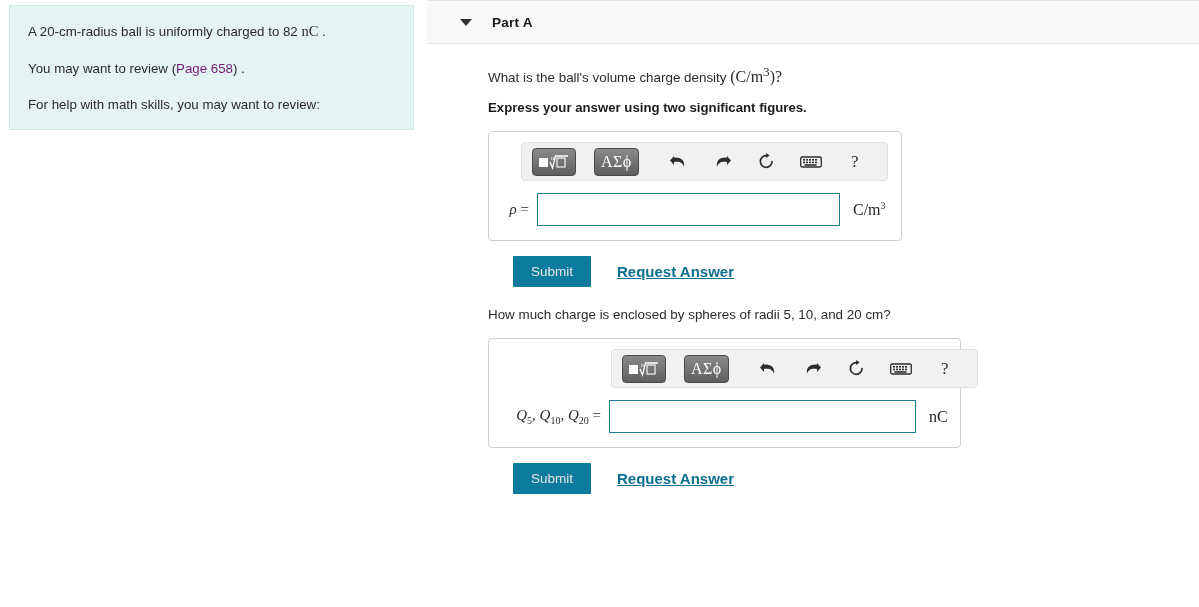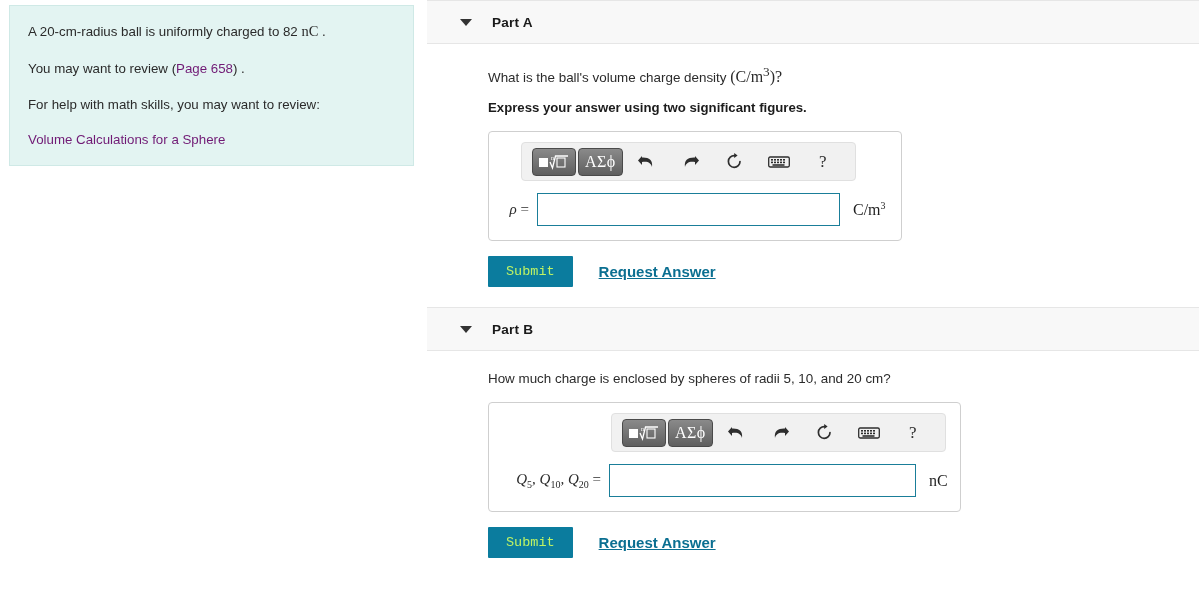--- a/index.html
+++ b/index.html
@@ -106,21 +106,21 @@
   .toolbar.b { margin-left: 110px; }
 
   .tb-btn {
     background: linear-gradient(#8a8a8a, #5f5f5f);
     border: 1px solid #4a4a4a;
     border-radius: 4px;
     height: 28px;
     min-width: 42px;
     display: flex; align-items: center; justify-content: center;
     color: #fff;
-    margin-right: 2px;
+    margin-right: 18px;
     cursor: pointer;
     padding: 0 6px;
   }
   .tb-btn.greek {
     font-family: "Liberation Serif", serif;
     font-size: 16px;
     letter-spacing: 0.5px;
   }
   .tb-icon {
     width: 34px; height: 28px;
@@ -171,27 +171,28 @@
   }
   .unit sup { font-size: 10px; }
 
   
   .submit-row {
     display: flex; align-items: center;
     margin-top: 15px;
   }
   .submit-btn {
     background: #0b7c9e;
-    color: #bef264;
+    color: #e5e5e5;
     border: none;
     font-size: 13.5px;
-    font-family: Liberation Mono, monospace;
+    font-family: Liberation Sans, sans-serif;
     padding: 8px 18px;
     cursor: pointer;
     border-radius: 1px;
+    margin-left: 25px;
   }
   .request-link {
     margin-left: 26px;
     color: #0b6f91;
     font-size: 15px;
     font-weight: bold;
     text-decoration: underline;
     cursor: pointer;
   }
 </style>
@@ -206,23 +207,20 @@
       <p>
         <span>A 20-cm-radius ball is uniformly charged to 82 </span><span class="mathser">nC</span><span> .</span>
       </p>
 
       <p>
         <span>You may want to review (</span><span class="lnk">Page 658</span><span>) .</span>
       </p>
 
       <p>For help with math skills, you may want to review:</p>
 
-      <p>
-        <span class="lnk link-line">Volume Calculations for a Sphere</span>
-      </p>
 
 
     </div>
   </div>
 
   <div class="right-col">
 
     <div class="part-header">
       <div class="caret"></div>
       <span class="part-title">Part A</span>
@@ -291,24 +289,20 @@
 
       </div>
 
       <div class="submit-row">
         <button class="submit-btn">Submit</button>
         <span class="request-link">Request Answer</span>
       </div>
 
     </div>
 
-    <div class="part-header" style="margin-top:20px;">
-      <div class="caret"></div>
-      <span class="part-title">Part B</span>
-    </div>
 
     <div class="part-body">
 
       <p class="q-text">How much charge is enclosed by spheres of radii 5, 10, and 20 cm?</p>
 
 
       <div class="answer-box b">
 
         <div class="toolbar b">
           <div class="tb-btn">

